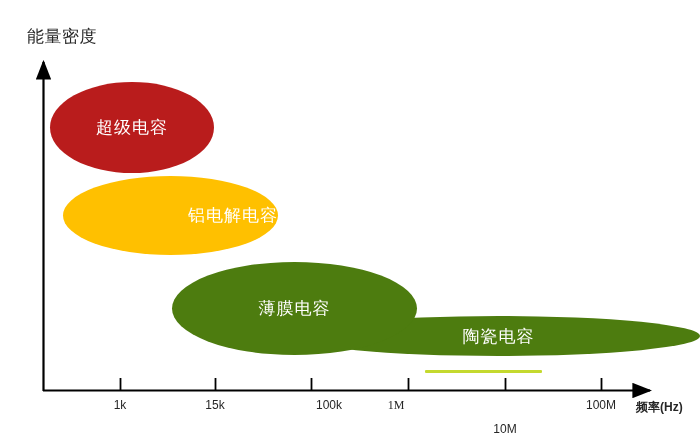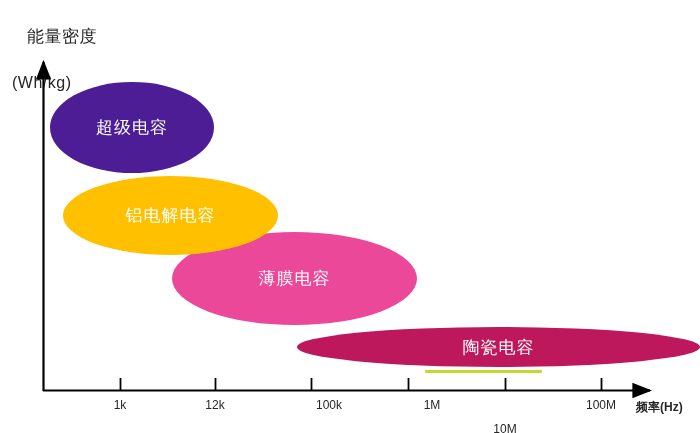--- a/index.html
+++ b/index.html
@@ -77,41 +77,40 @@
   }
   .bubble-label {
     color: #ffffff;
     font-size: 17px;
     letter-spacing: 1px;
     white-space: nowrap;
     text-align: center;
     user-select: none;
   }
   .bubble.b0 { z-index: 4; }
-  .bubble.b1 { z-index: 3; }
+  .bubble.b1 { z-index: 3; justify-content: flex-end; }
   .bubble.b2 { z-index: 2; }
   .bubble.b3 { z-index: 1; }
   .bubble.b3 .bubble-label { font-size: 17px; }
 
   
   .accent-line {
     position: absolute;
     z-index: 5;
     height: 3px;
     border-radius: 1px;
   }
 </style>
 </head>
 <body>
 
 <div id="chart-root">
 
   <div class="ylabel">
     <span>能量密度</span>
-    <span class="line2">(Wh/kg)</span>
   </div>
 
   <svg class="axis-svg" viewBox="0 0 700 433" xmlns="http://www.w3.org/2000/svg">
     <defs>
       <marker id="arrowhead" markerWidth="9" markerHeight="7" refX="8" refY="3.5" orient="auto">
         <polygon points="0 0, 9 3.5, 0 7" fill="#000000"></polygon>
       </marker>
     </defs>
 
     <line x1="43.5" y1="391" x2="43.5" y2="62" stroke="#000000" stroke-width="2.2" marker-end="url(#arrowhead)"></line>
@@ -121,40 +120,40 @@
     <g stroke="#000000" stroke-width="1.8">
       <line x1="120.5" y1="390" x2="120.5" y2="378"></line>
       <line x1="215.5" y1="390" x2="215.5" y2="378"></line>
       <line x1="311.5" y1="390" x2="311.5" y2="378"></line>
       <line x1="408.5" y1="390" x2="408.5" y2="378"></line>
       <line x1="505.5" y1="390" x2="505.5" y2="378"></line>
       <line x1="601.5" y1="390" x2="601.5" y2="378"></line>
     </g>
   </svg>
 
-  <div class="bubble b0" style="left:50px; top:82px; width:164px; height:91px; background:#4c1d95;">
+  <div class="bubble b0" style="left:50px; top:82px; width:164px; height:91px; background:#b91c1c;">
     <span class="bubble-label">超级电容</span>
   </div>
 
   <div class="bubble b1" style="left:63px; top:176px; width:215px; height:79px; background:#FFC000;">
     <span class="bubble-label">铝电解电容</span>
   </div>
 
-  <div class="bubble b2" style="left:172px; top:232px; width:245px; height:93px; background:#ec4899;">
+  <div class="bubble b2" style="left:172px; top:262px; width:245px; height:93px; background:#4d7c0f;">
     <span class="bubble-label">薄膜电容</span>
   </div>
 
-  <div class="bubble b3" style="left:297px; top:327px; width:403px; height:40px; background:#be185d;justify-content:center;">
+  <div class="bubble b3" style="left:297px; top:316px; width:403px; height:40px; background:#4d7c0f;justify-content:center;">
     <span class="bubble-label">陶瓷电容</span>
   </div>
 
   <div class="accent-line" style="left:425px; top:370px; width:117px; background:#C4D92E;"></div>
 
   <div class="tick-label" style="left:120px;">1k</div>
-  <div class="tick-label" style="left:215px;">12k</div>
+  <div class="tick-label" style="left:215px;">15k</div>
   <div class="tick-label" style="left:329px;">100k</div>
-  <div class="tick-label" style="left:432px;">1M</div>
+  <div class="tick-label" style="left:396px;font-family:Liberation Serif, serif;">1M</div>
   <div class="tick-label" style="left:505px;margin-top:24px;">10M</div>
   <div class="tick-label" style="left:601px;text-align:center;">100M</div>
 
   <div class="xlabel">频率(Hz)</div>
 
 </div>
 
 </body></html>

